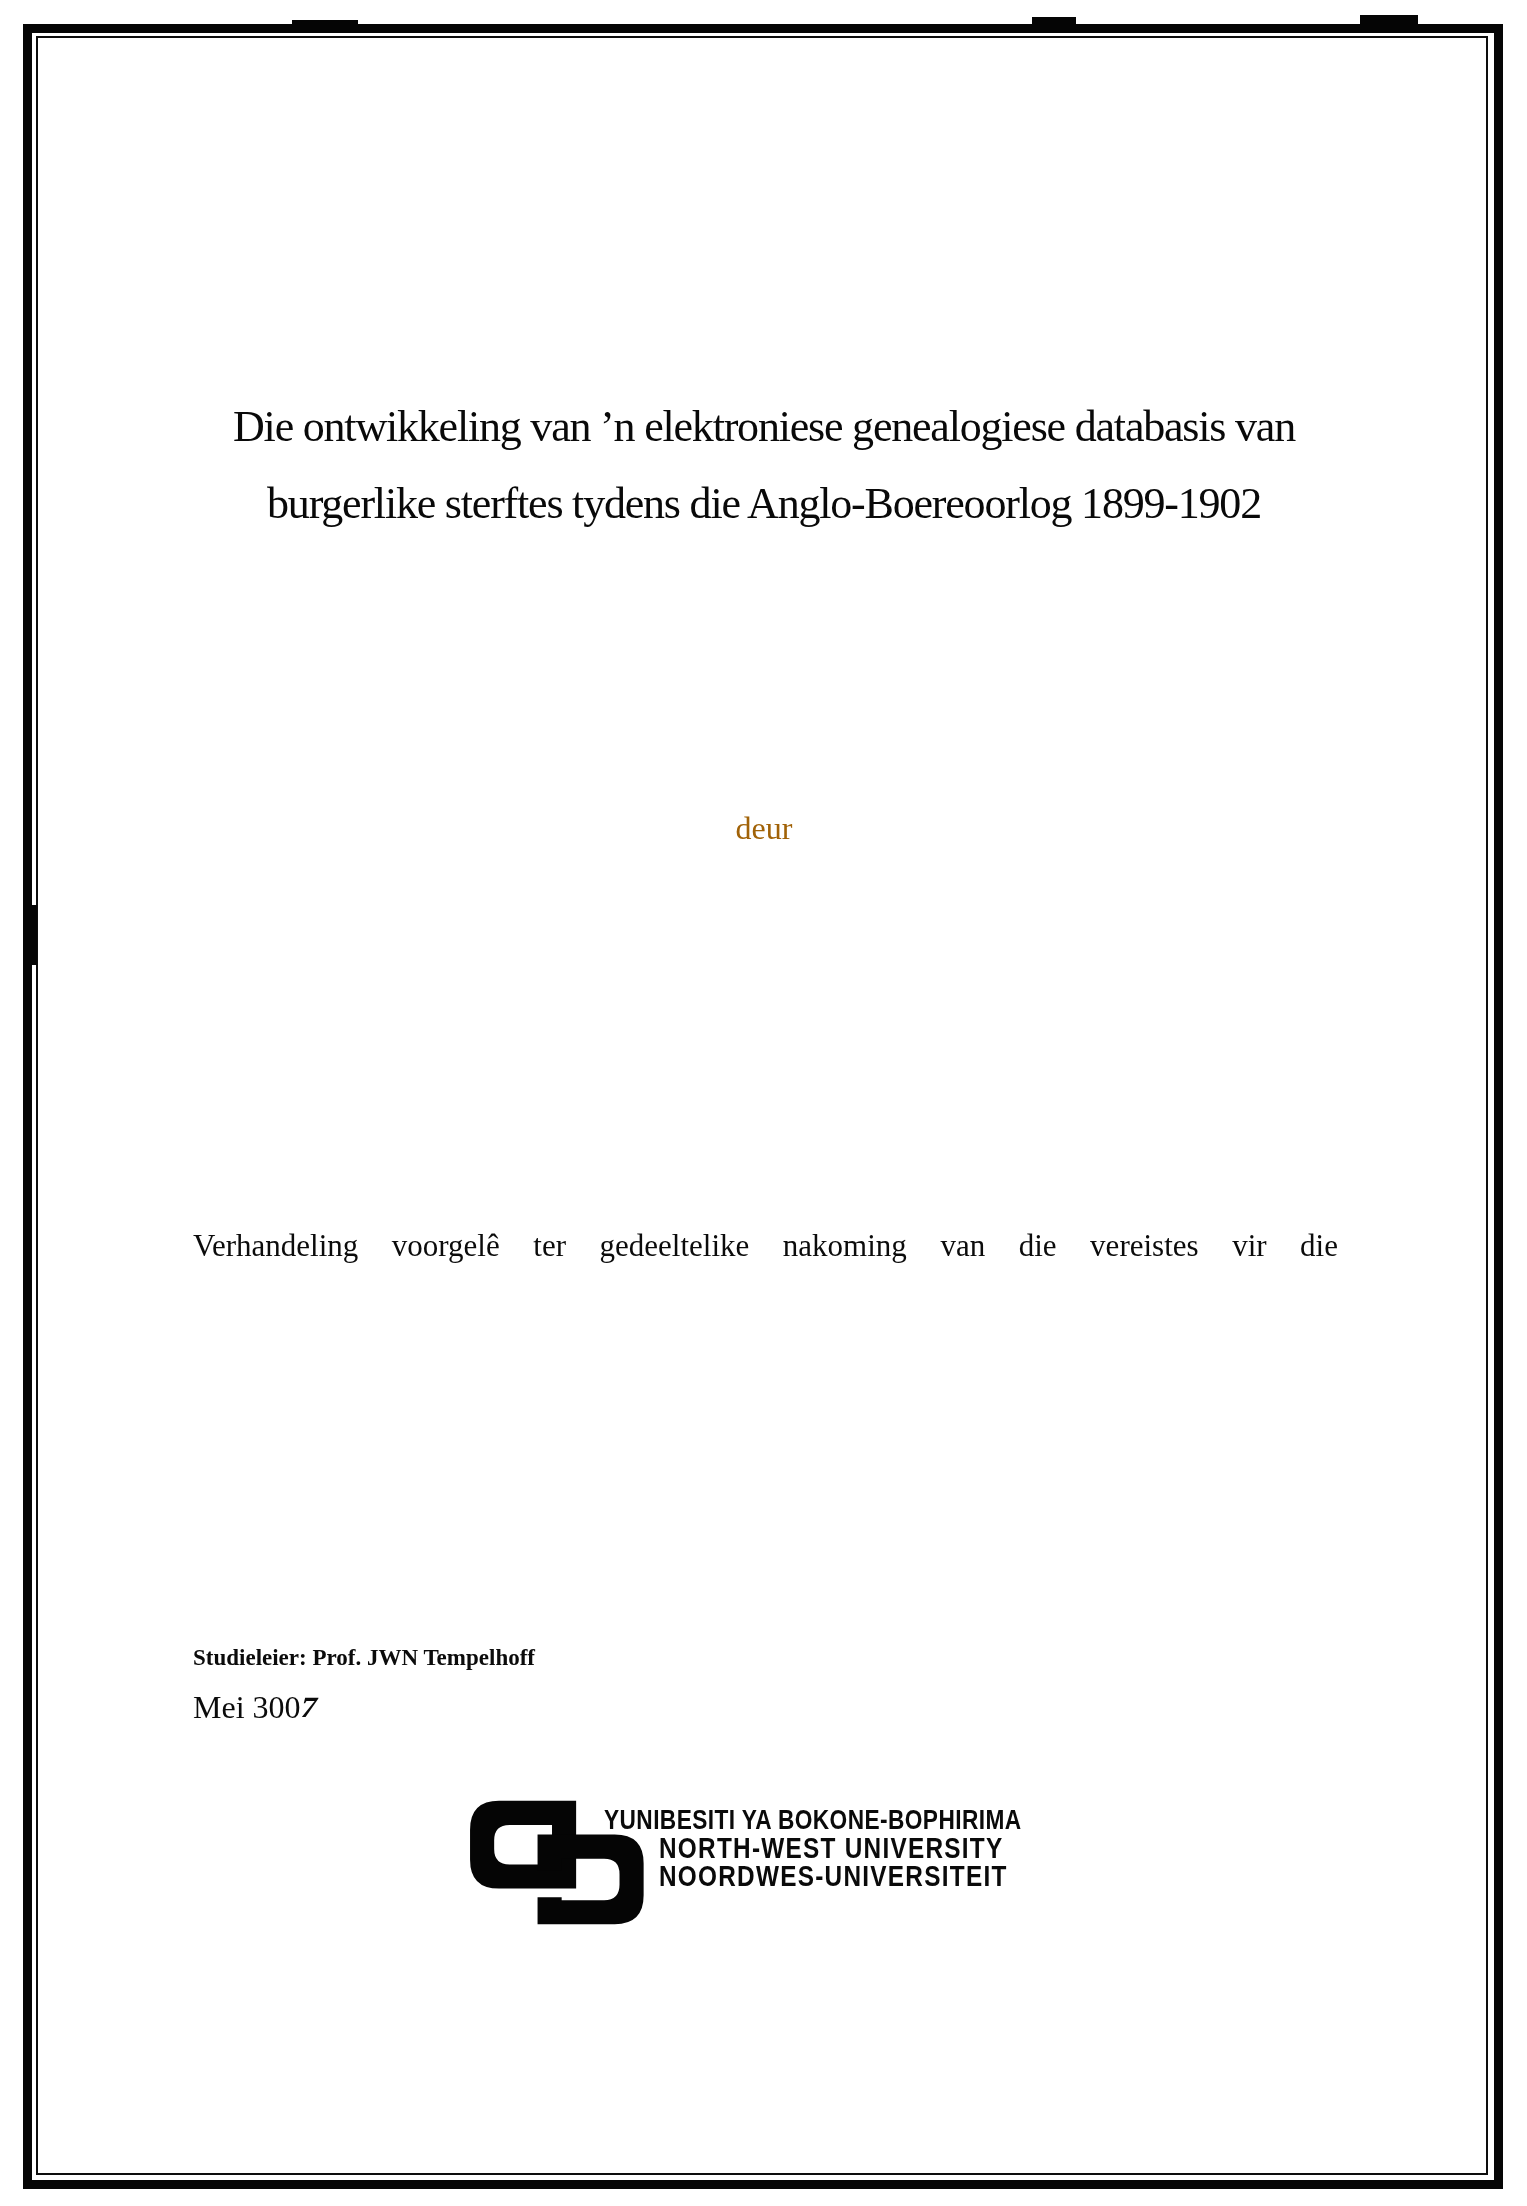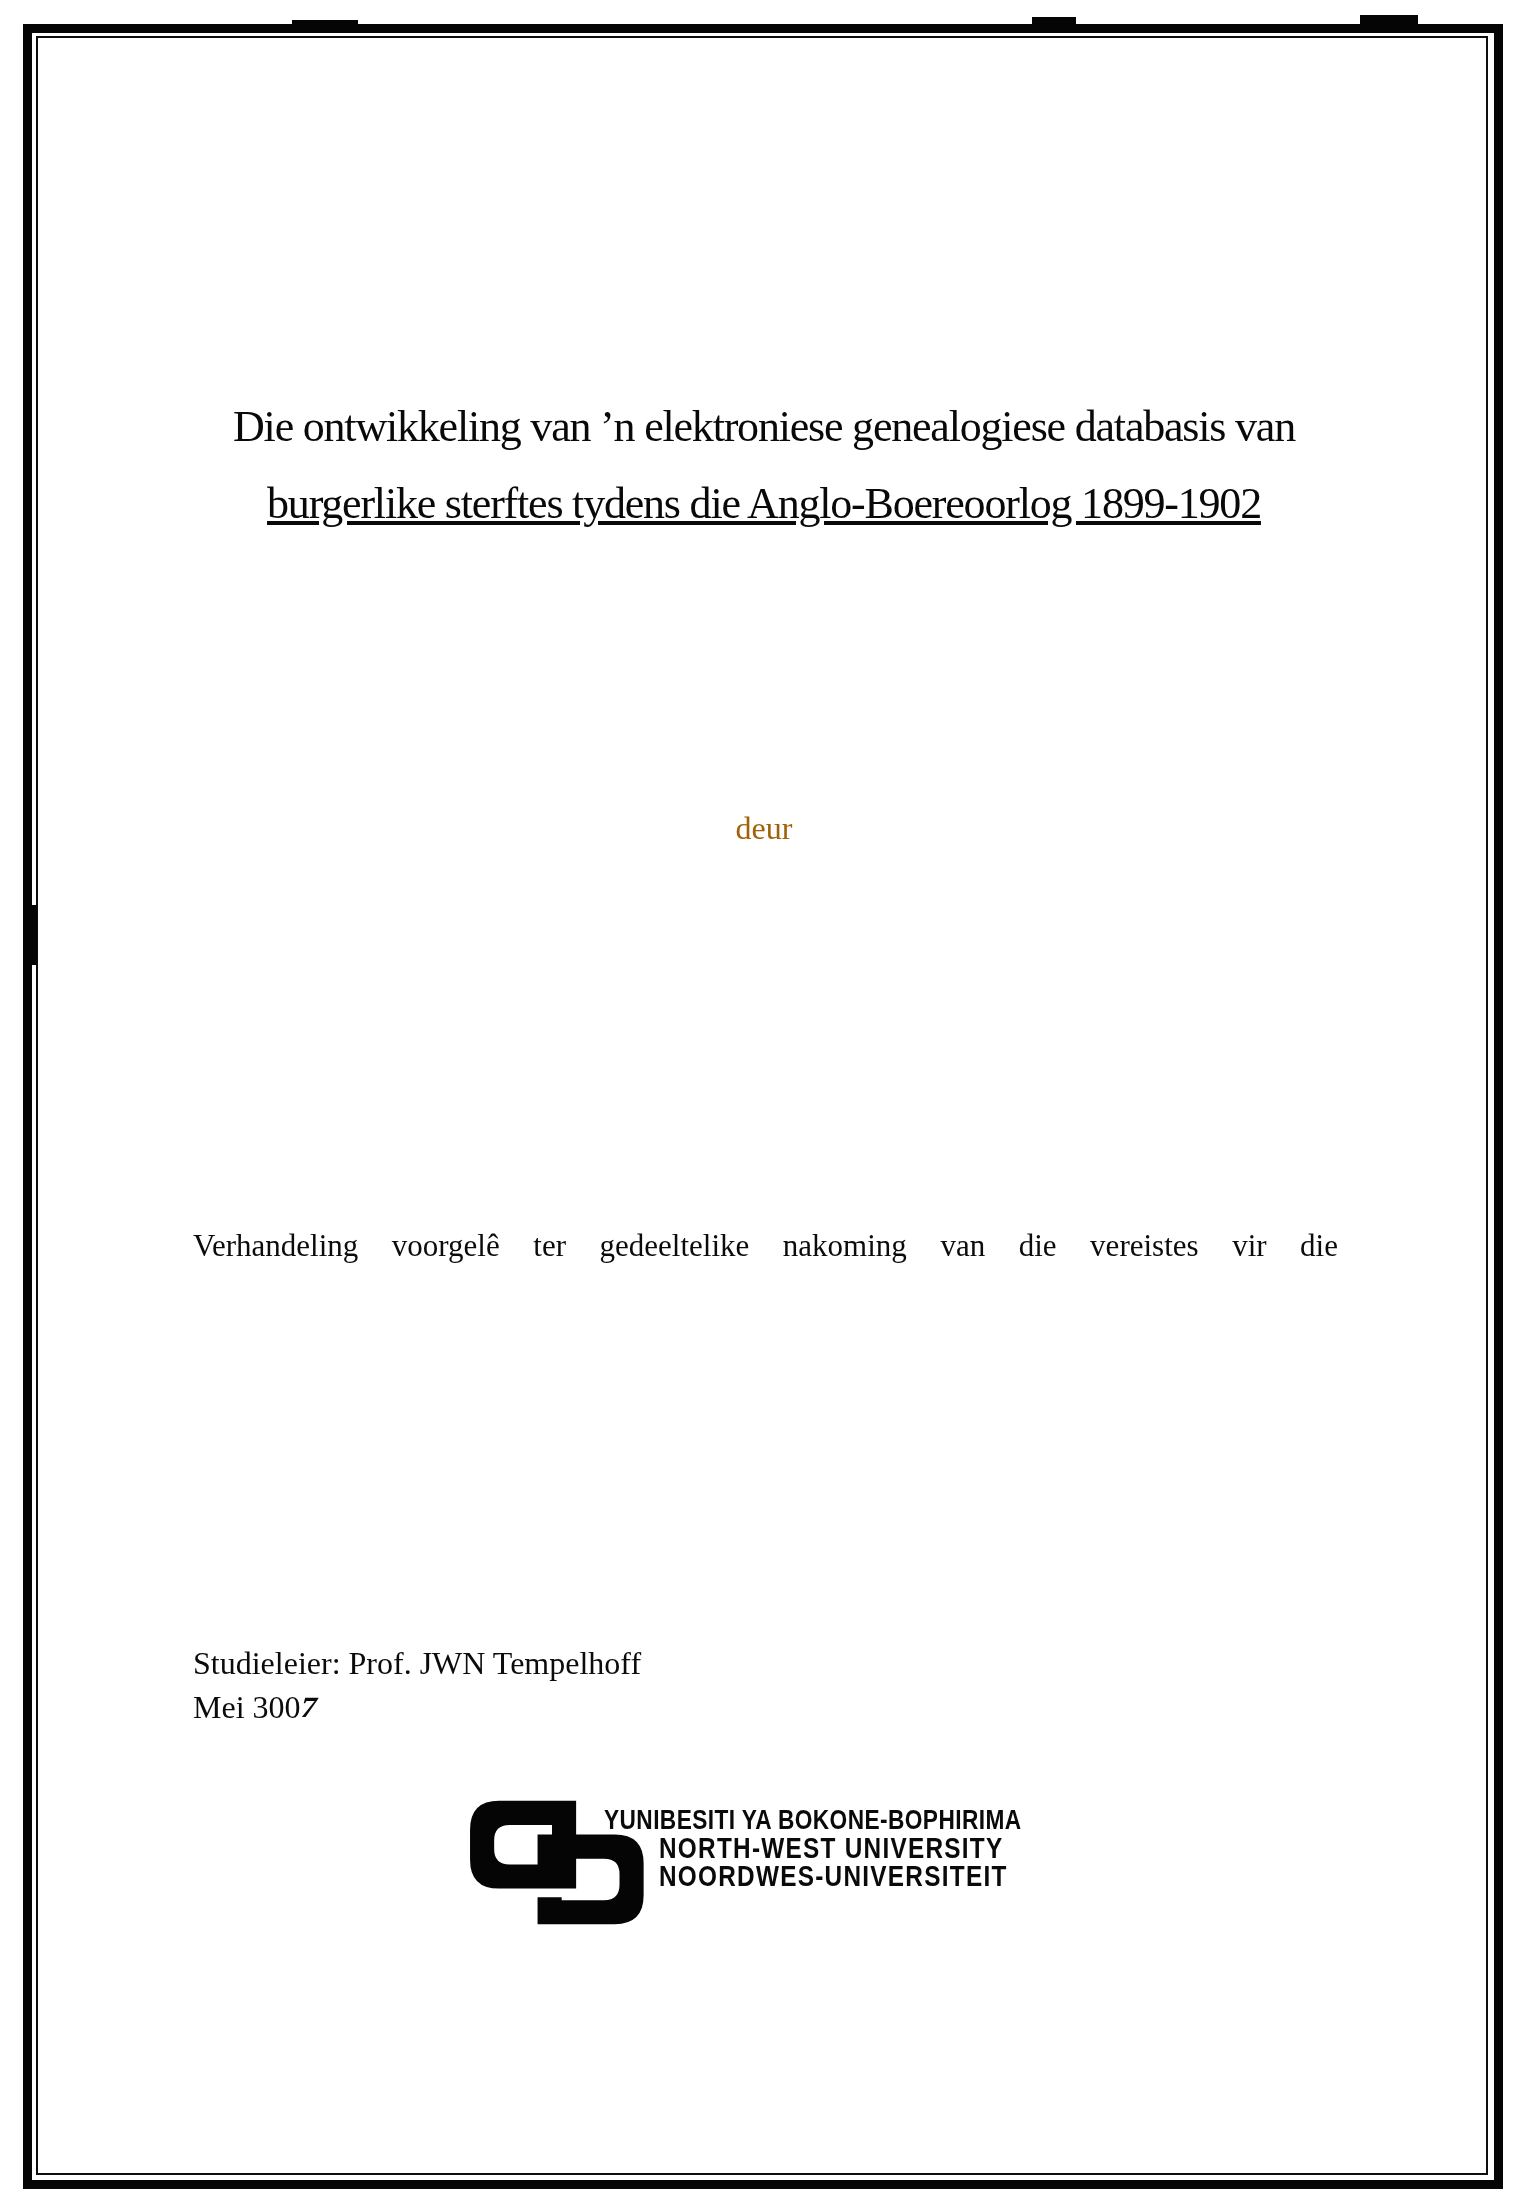--- a/index.html
+++ b/index.html
@@ -44,21 +44,21 @@
     width: 1148px;
     text-align: center;
   }
   .title-line {
     font-size: 44px;
     letter-spacing: -1.2px;
     line-height: 46px;
     white-space: nowrap;
     color: #090909;
   }
-  .title-line.second { margin-top: 31px; text-decoration: underline; }
+  .title-line.second { margin-top: 31px; }
 
   .byline {
     position: absolute;
     left: 190px; top: 810px;
     width: 1148px;
     text-align: center;
     font-size: 32px;
     color: #a16207;
   }
 
@@ -86,23 +86,24 @@
     text-align-last: justify;
     white-space: normal;
     word-spacing: 2px;
   }
   .st-line2 { word-spacing: 3px; }
   .st-italic { font-style: italic; }
 
   .supervisor {
     position: absolute;
     left: 193px; top: 1645px;
-    font-size: 32px;
+    font-size: 23px;
     white-space: nowrap;
     color: #0b0b0b;
+    font-weight: bold;
   }
   .dateline {
     position: absolute;
     left: 193px; top: 1689px;
     font-size: 32px;
     white-space: nowrap;
     color: #0b0b0b;
   }
   .date-seven {
     display: inline-block;

